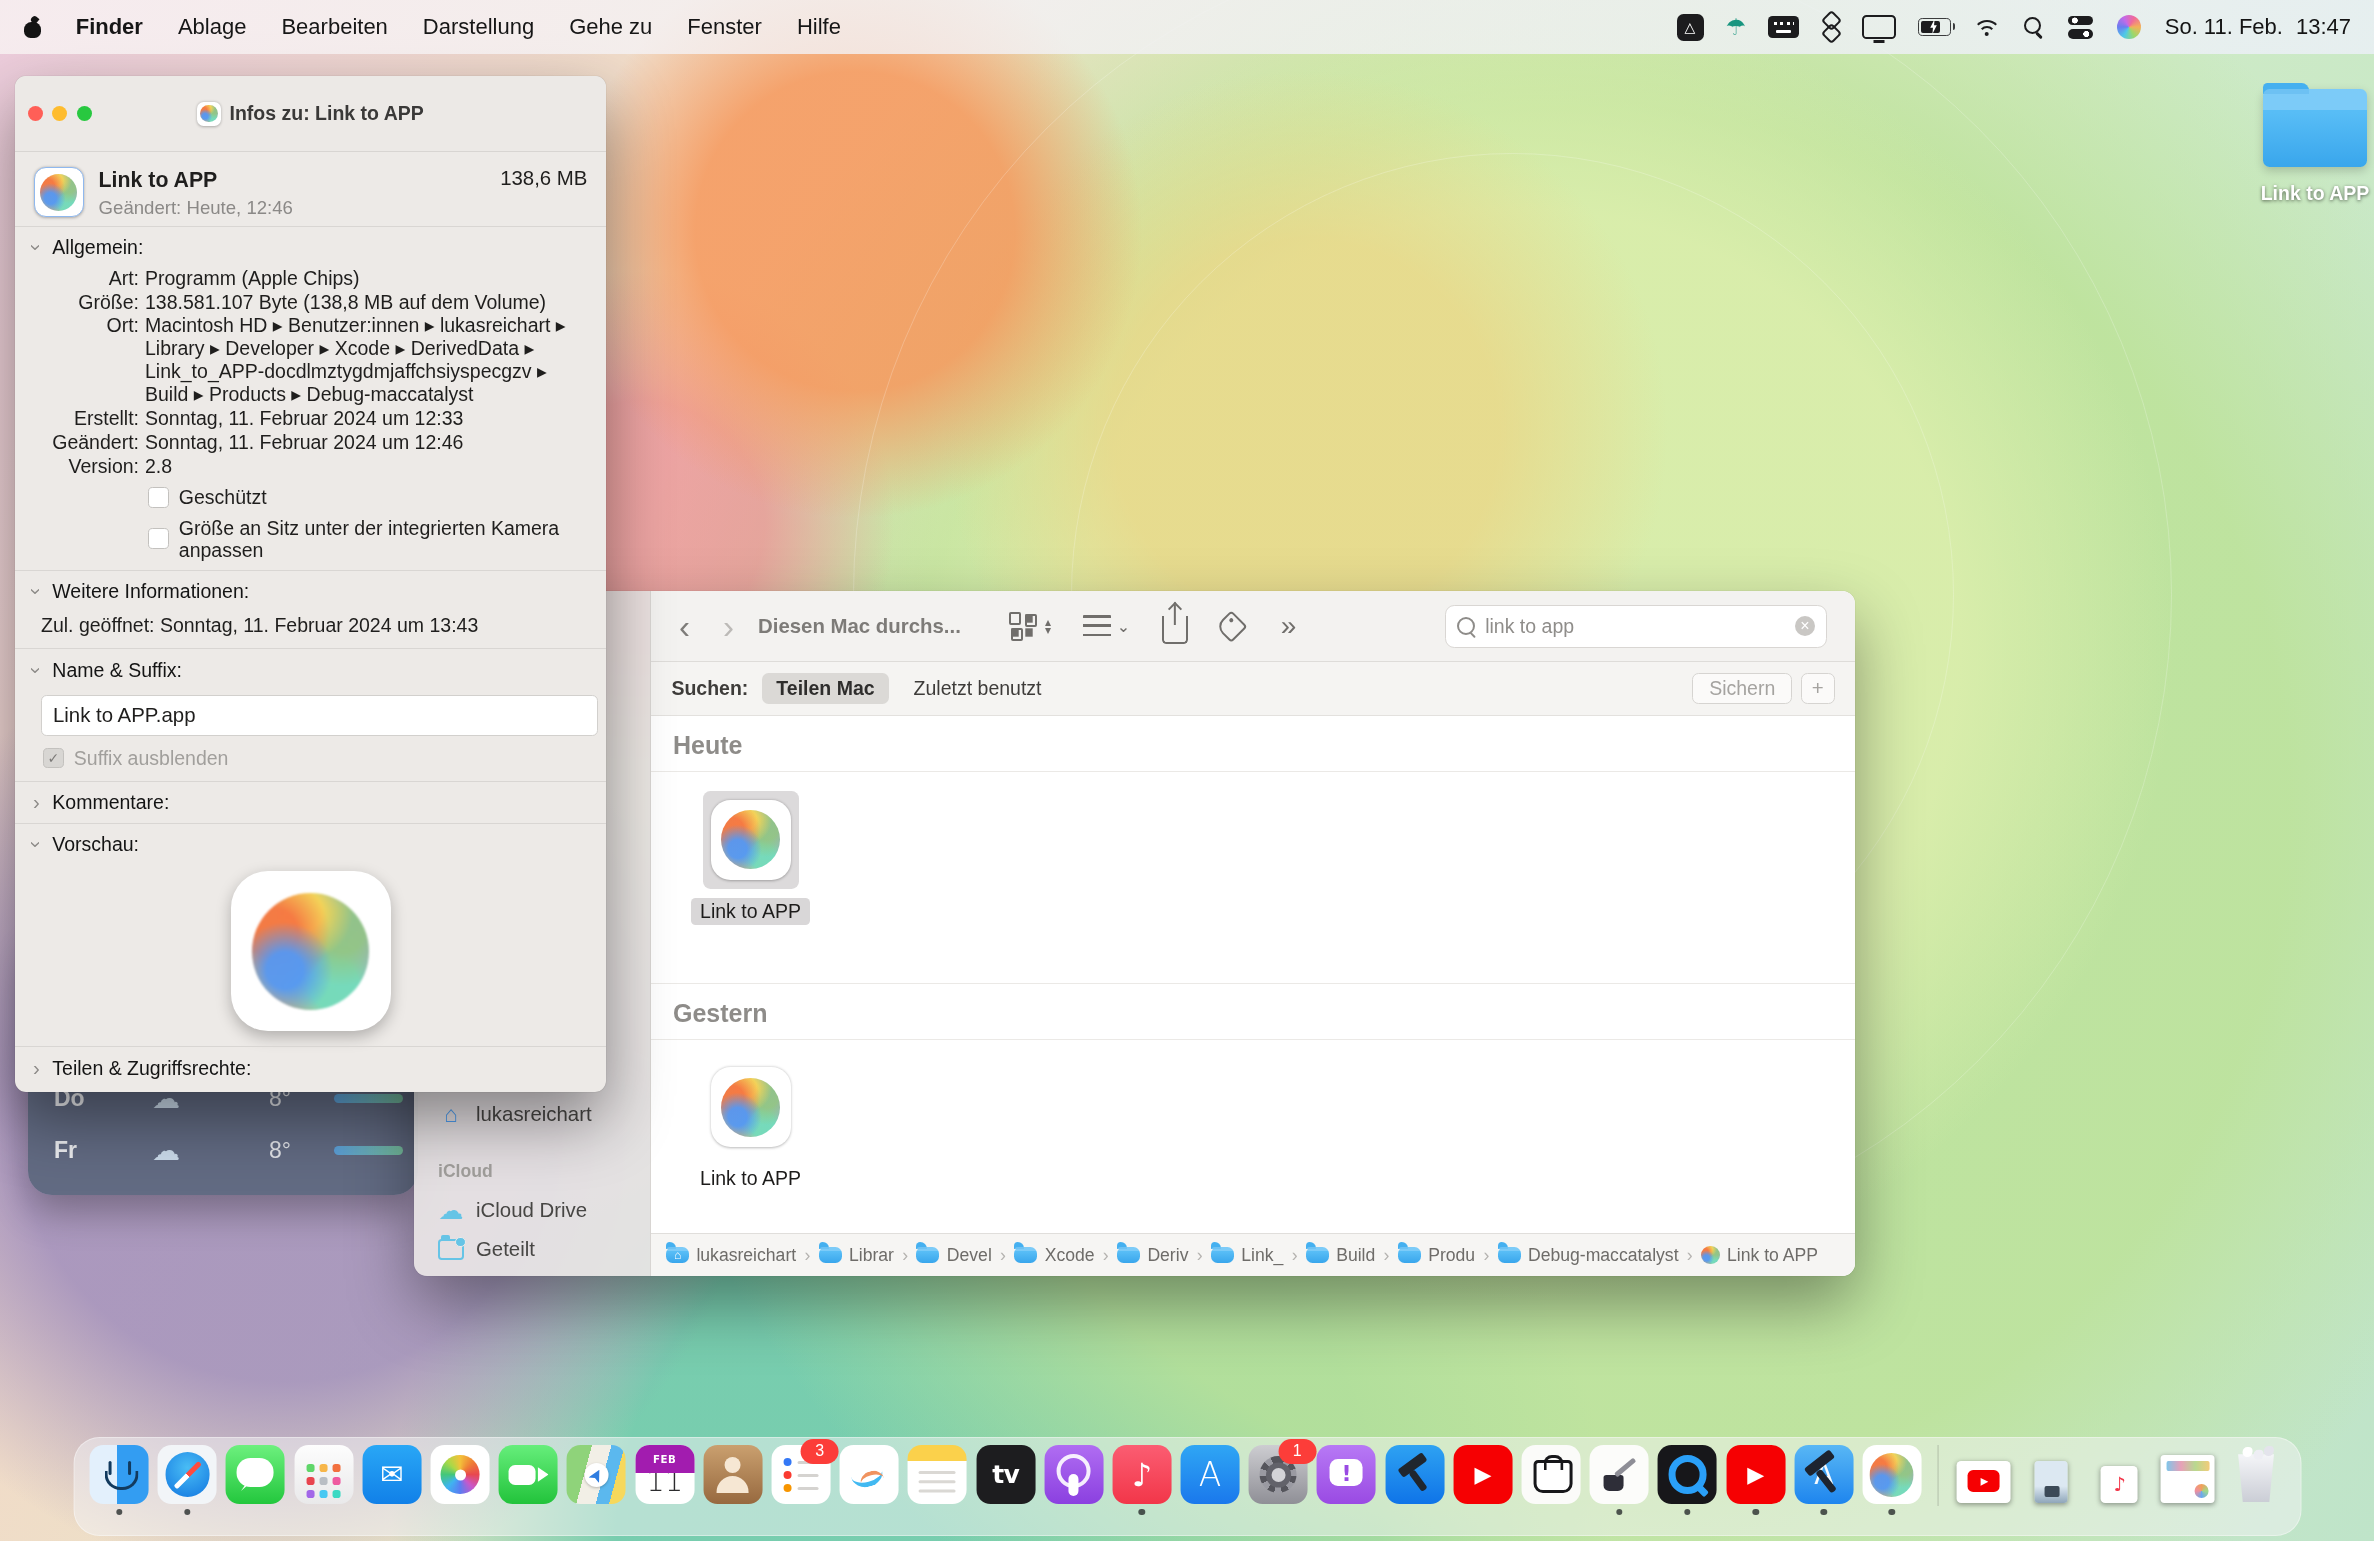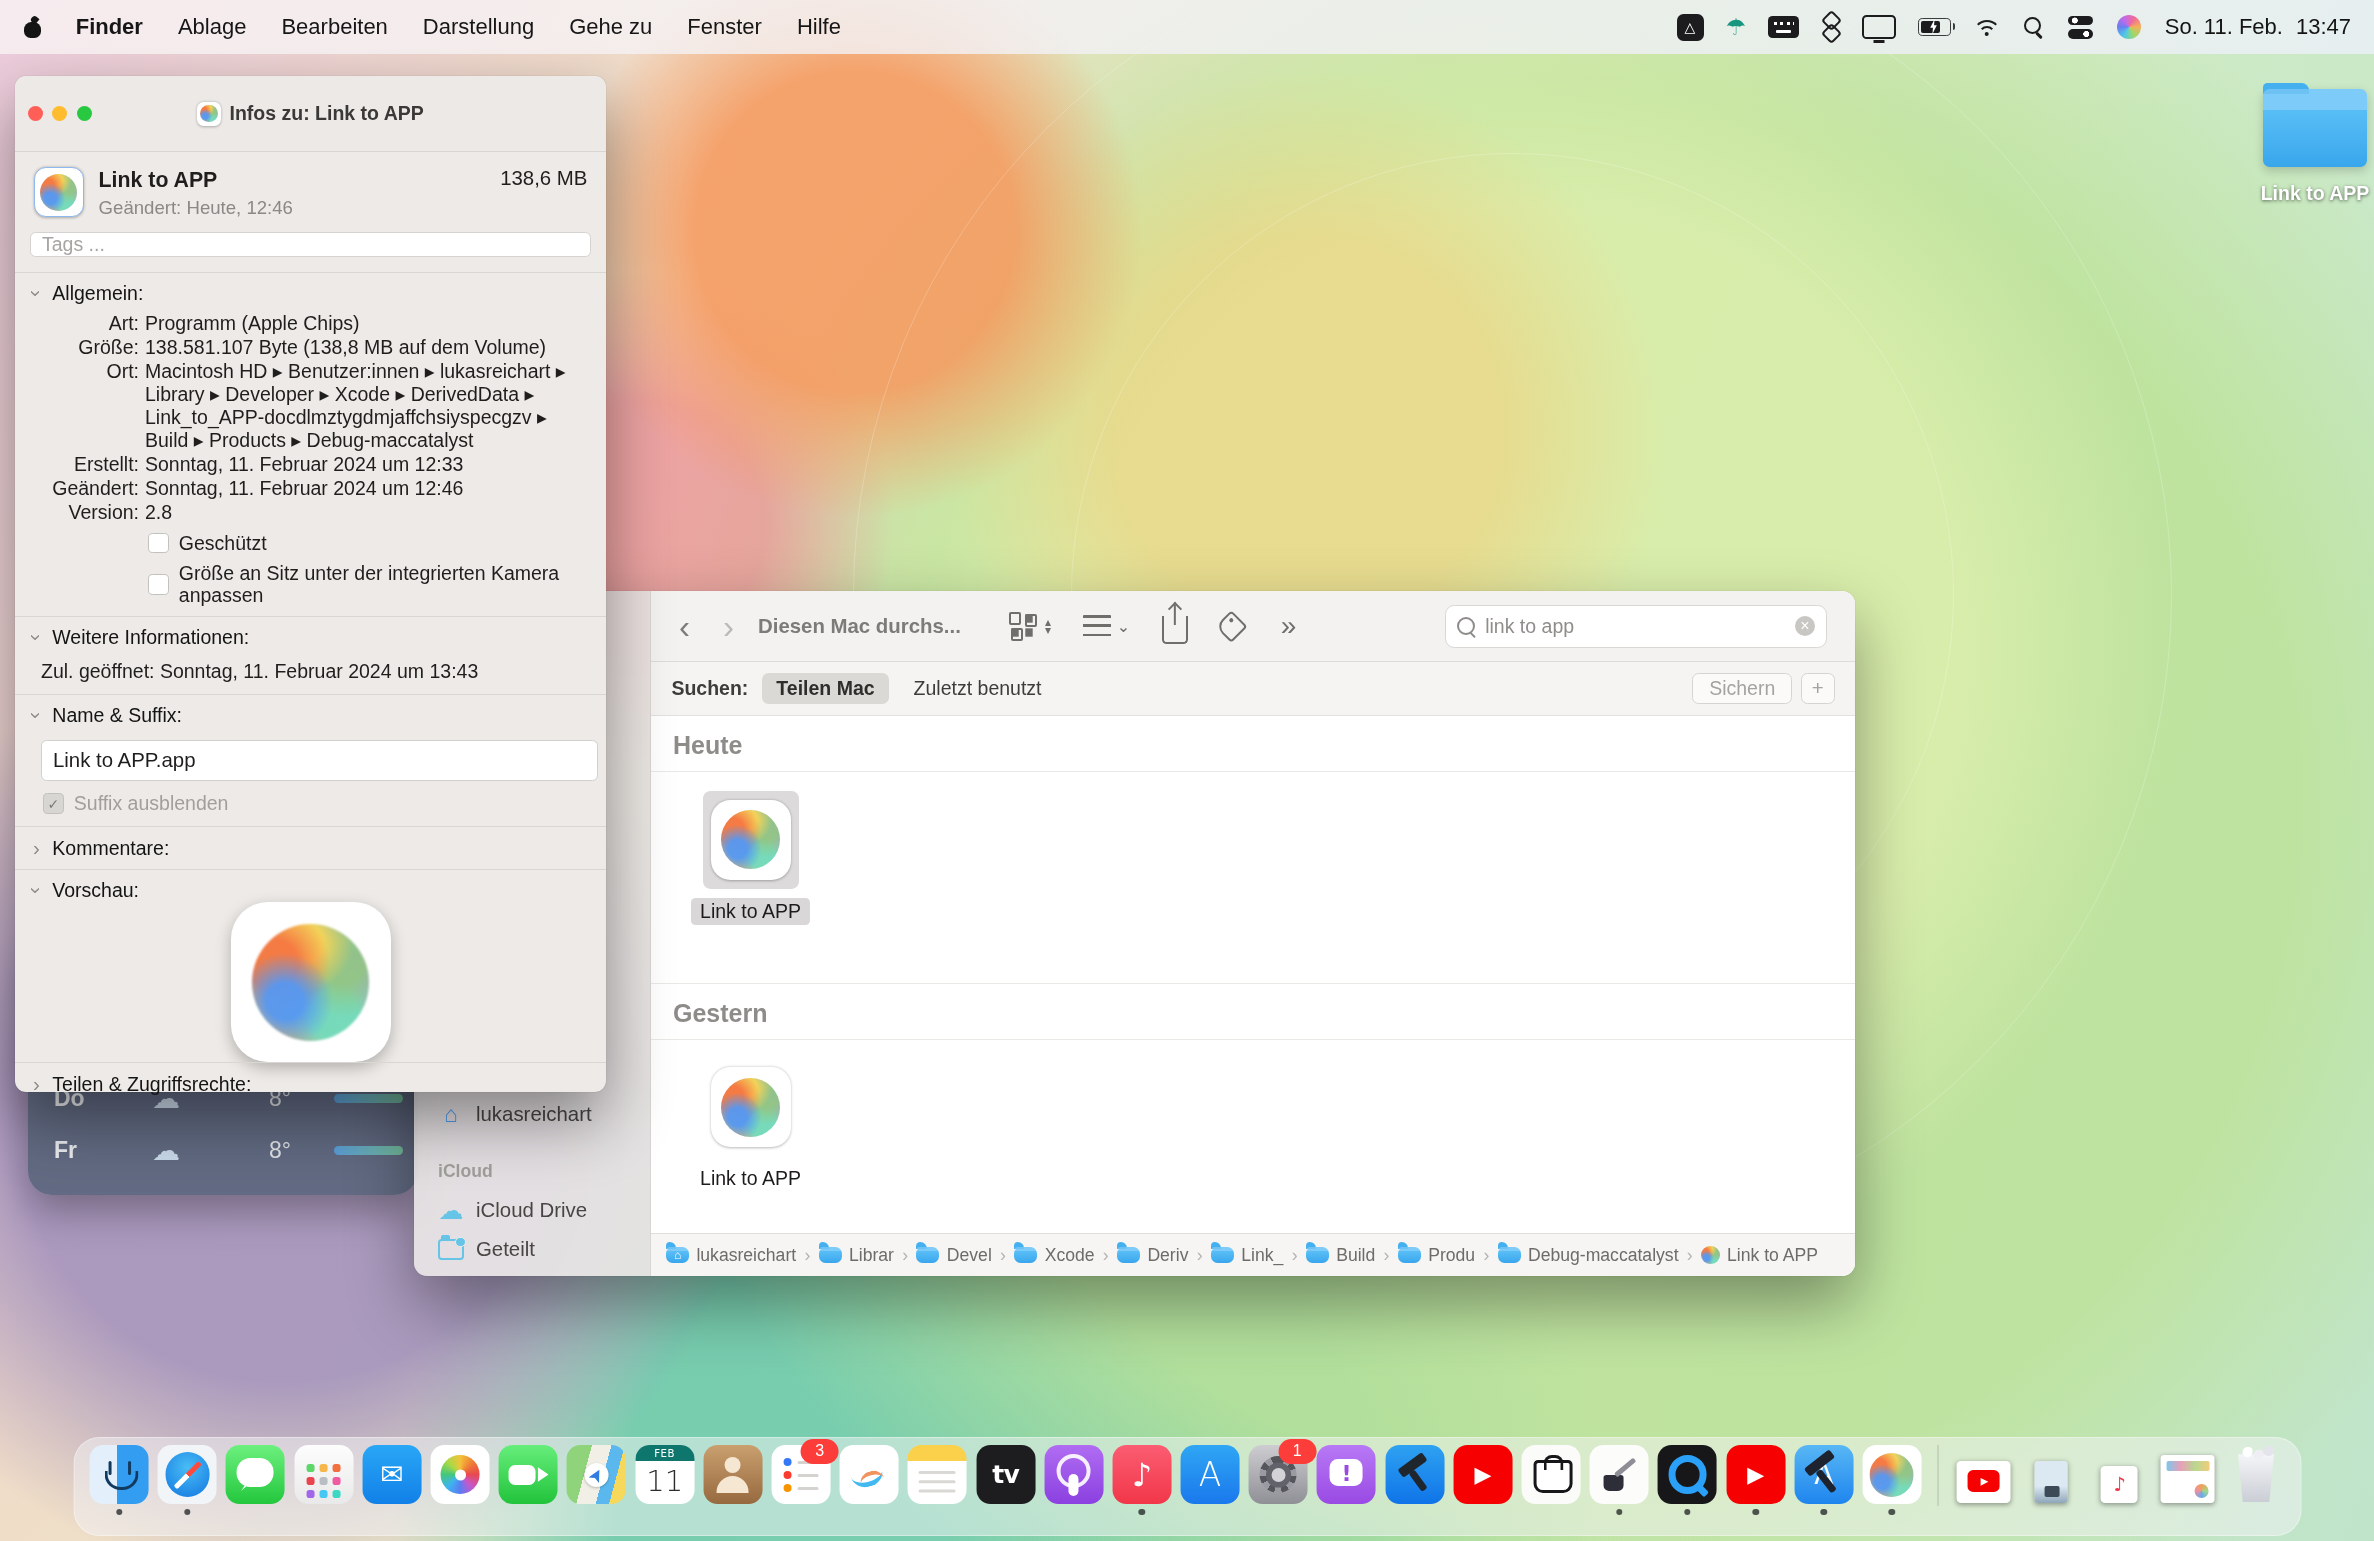--- a/index.html
+++ b/index.html
@@ -204,21 +204,21 @@
   .di-photos{background:#fff}
   .di-photos::before{content:"";position:absolute;inset:10.2px;border-radius:50%;background:conic-gradient(#f3c23a,#ef7f35,#e8484f,#c957c9,#5a7df2,#3fb4f0,#43c77a,#a8d948,#f3c23a);filter:blur(0.6px)}
   .di-photos::after{content:"";position:absolute;left:50%;top:50%;transform:translate(-50%,-50%);width:11px;height:11px;border-radius:50%;background:#fff}
   .di-facetime{background:linear-gradient(180deg,#66ee7b,#22c33b)}
   .di-facetime::before{content:"";position:absolute;left:10.2px;top:19.5px;width:27px;height:20.4px;background:#fff;border-radius:6.5px}
   .di-facetime::after{content:"";position:absolute;left:39px;top:22px;width:11px;height:15px;background:#fff;clip-path:polygon(0 50%,100% 0,100% 100%);transform:scaleX(-1)}
   .di-maps{background:linear-gradient(105deg,#8fd37a 0 34%,#f2efe6 34% 60%,#5bb8ee 60% 78%,#f6d85c 78%)}
   .di-maps::before{content:"";position:absolute;left:50%;top:50%;transform:translate(-50%,-50%);width:24px;height:24px;border-radius:50%;background:#fff;box-shadow:0 0.9px 2.8px rgba(0,0,0,.25)}
   .di-maps::after{content:"";position:absolute;left:50%;top:50%;transform:translate(-50%,-50%) rotate(28deg);width:12px;height:12px;background:#2f7de0;clip-path:polygon(50% 0,100% 100%,50% 78%,0 100%)}
   .di-calendar{background:#fff;flex-direction:column}
-  .cal-month{position:absolute;top:0;left:0;right:0;height:16px;background:#0f766e;color:#fff;font-size:10.2px;font-weight:400;display:flex;align-items:center;justify-content:center;border-radius:14px 14px 0 0;letter-spacing:0.5px}
+  .cal-month{position:absolute;top:0;left:0;right:0;height:28px;background:#a21caf;color:#fff;font-size:10.2px;font-weight:700;display:flex;align-items:center;justify-content:center;border-radius:14px 14px 0 0;letter-spacing:0.5px}
   .cal-day{margin-top:13px;font-size:29px;color:#2c2c2e;font-weight:300}
   .di-contacts{background:linear-gradient(180deg,#caa06f,#97693f)}
   .di-contacts::before{content:"";position:absolute;top:12px;left:50%;transform:translateX(-50%);width:16px;height:16px;border-radius:50%;background:#f6e7d3}
   .di-contacts::after{content:"";position:absolute;bottom:11px;left:50%;transform:translateX(-50%);width:32px;height:16.7px;border-radius:16px 16px 0 0;background:#f6e7d3}
   .di-reminders{background:#fff}
   .di-reminders::before{content:"";position:absolute;top:13px;left:12px;width:8.3px;height:8.3px;border-radius:50%;background:#3478f6;box-shadow:0 13px 0 #fa3b30,0 26px 0 #f79500}
   .di-reminders::after{content:"";position:absolute;top:16px;left:26px;width:21.3px;height:2.8px;border-radius:1.9px;background:#d5d3d0;box-shadow:0 13px 0 #d5d3d0,0 26px 0 #d5d3d0}
   .di-freeform{background:#fff}
   .di-freeform::before{content:"";position:absolute;top:15px;left:11px;width:32px;height:22px;border-bottom:5.6px solid #42b9f1;border-radius:50%;transform:rotate(-14deg)}
   .di-freeform::after{content:"";position:absolute;bottom:12px;left:20.4px;width:24px;height:16.7px;border-top:4.6px solid #f0935f;border-radius:50%;transform:rotate(-14deg)}
@@ -475,21 +475,20 @@
   <div class="iw-header">
     <span class="app-tile">
         <span class="orb"></span>
       </span>
     <span class="iw-head-text">
       <div class="iw-name">Link to APP</div>
       <div class="iw-mod">Geändert: Heute, 12:46</div>
     </span>
     <span class="iw-size">138,6 MB</span>
   </div>
-  <input class="tags-input" placeholder="Tags ..." style="">
   <div class="iw-div"></div>
   <div class="sec">
     <div class="sec-head">
       <span class="chev open">›</span>
       <span>Allgemein:</span>
     </div>
     <div class="info-rows" id="allgemein-rows">
         <div class="info-row">
           <span class="info-label">Art:</span>
           <span class="info-value">Programm (Apple Chips)</span>

